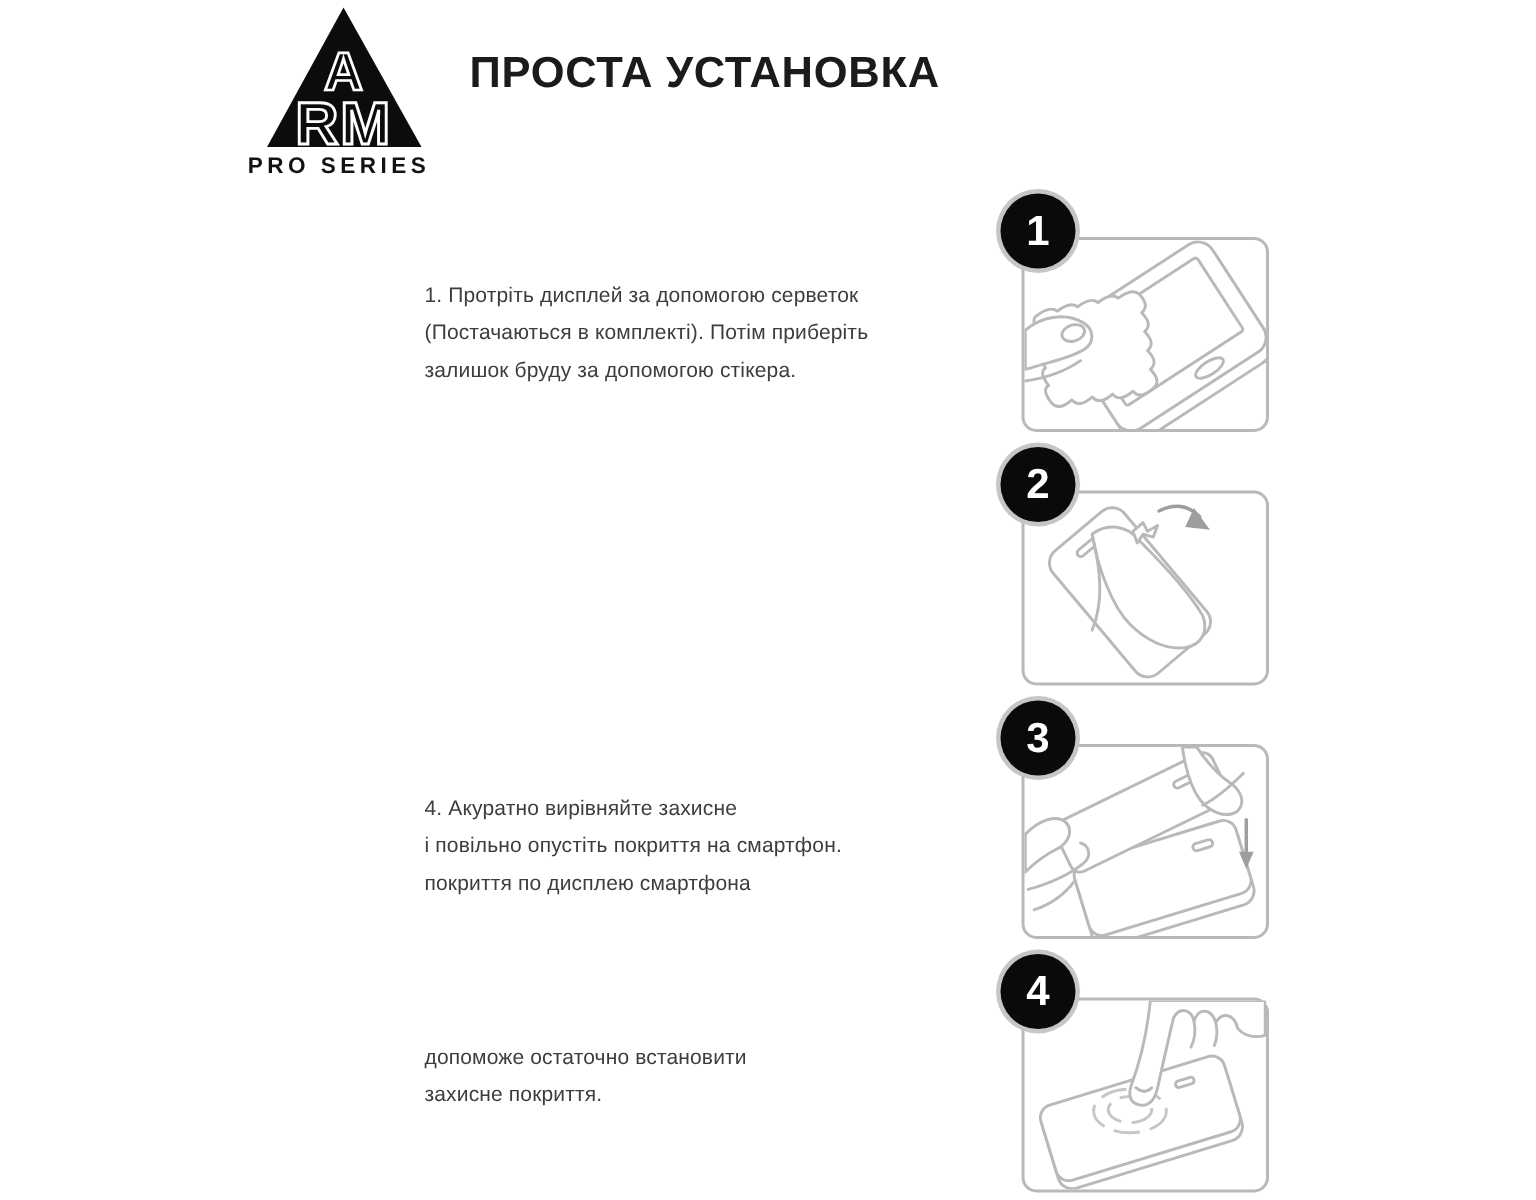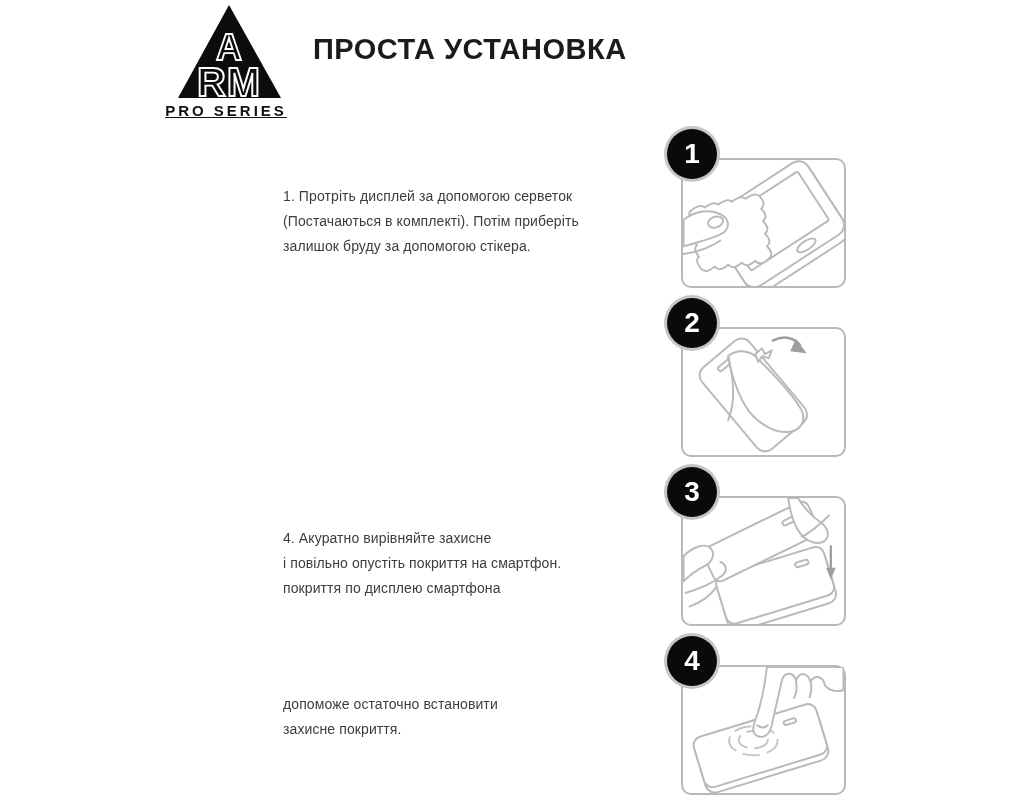--- a/index.html
+++ b/index.html
@@ -8,21 +8,21 @@
     font-family:"Liberation Sans","DejaVu Sans",sans-serif;
     -webkit-font-smoothing:antialiased;
   }
   .canvas{position:absolute;inset:0;background:#fff;}
 
   
   .logo{position:absolute;left:158px;top:4px;width:136px;text-align:center;}
   .logo svg{display:block;margin:0 auto;}
   .logo .series{
     margin-top:2px;font-size:15px;font-weight:800;letter-spacing:3px;
-    color:#121212;white-space:nowrap;text-decoration:underline;
+    color:#121212;white-space:nowrap;
   }
 
   
   .page-title{
     position:absolute;left:313px;top:33px;
     font-size:29px;font-weight:800;color:#1b1b1b;letter-spacing:.5px;
     white-space:nowrap;
   }
 
   

